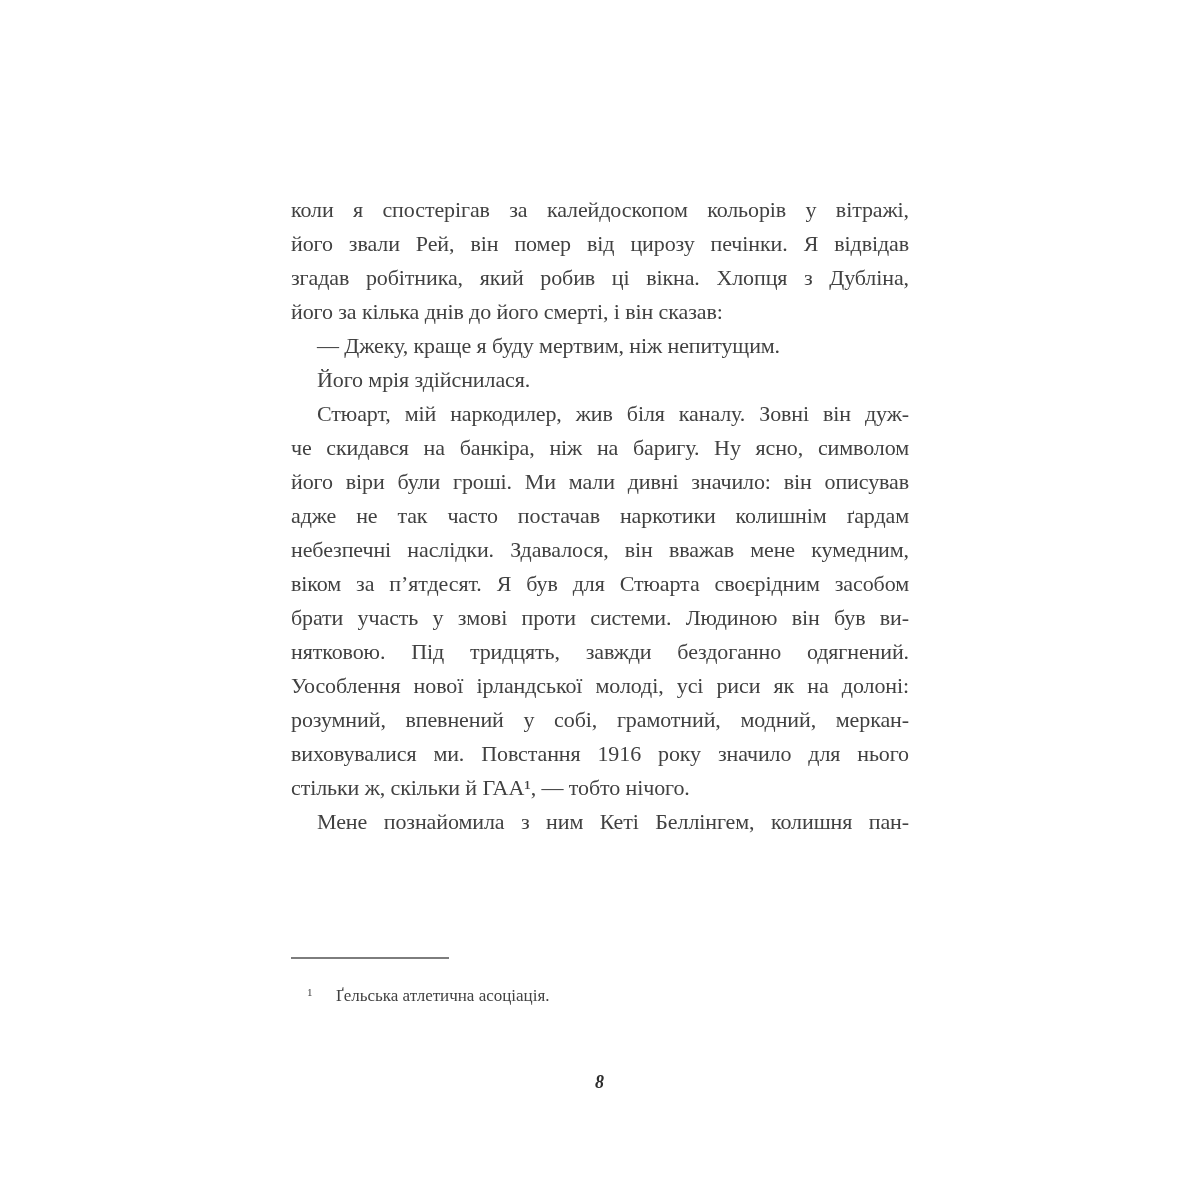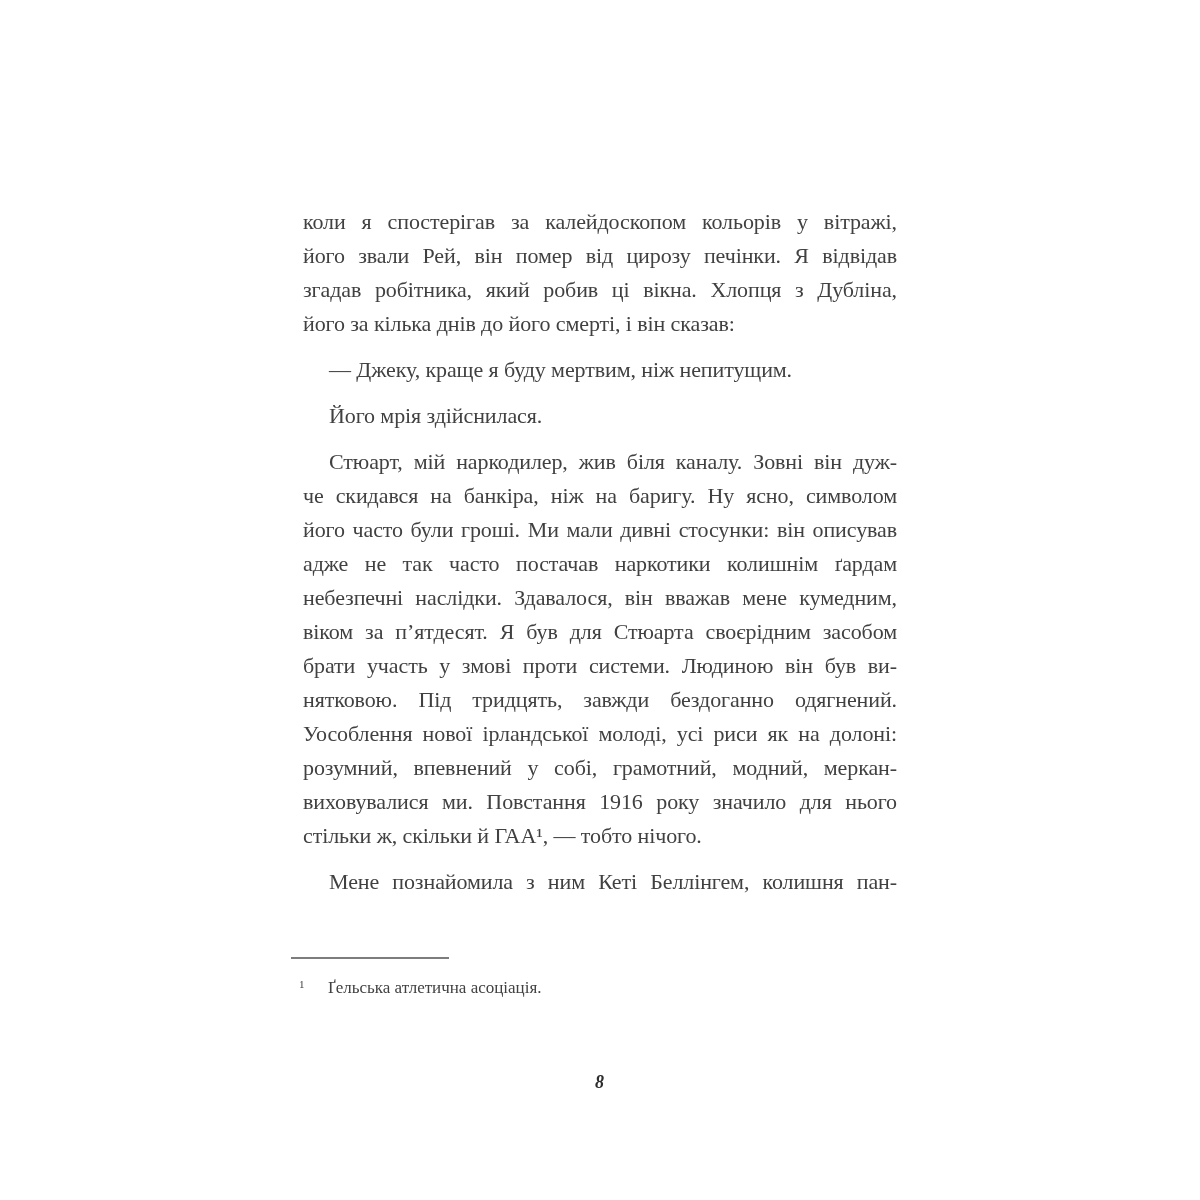--- a/index.html
+++ b/index.html
@@ -19,21 +19,21 @@
   }
   .text-block {
     position: absolute;
     left: 291px;
     top: 193px;
     width: 618px;
     font-size: 22px;
     line-height: 34px;
     letter-spacing: -0.1px;
   }
-  .para { margin: 12px; padding: 0; }
+  .para { margin: 0; padding: 0; }
   .line {
     text-align: justify;
     text-align-last: left;
     white-space: normal;
   }
   .line.just {
     text-align-last: justify;
   }
   .line.indent {
     padding-left: 26px;
@@ -44,21 +44,21 @@
     top: 957px;
     width: 158px;
     height: 2px;
     background: var(--rule-color, #7d7d7d);
   }
   .footnote {
     position: absolute;
     left: 291px;
     top: 964px;
     width: 618px;
-    margin: 8px;
+    margin: 16px;
     font-size: 17px;
     line-height: 24px;
   }
   .fn-marker {
     display: inline-block;
     width: 29px;
     font-size: 11px;
     vertical-align: 5px;
   }
   .page-number {
@@ -88,21 +88,21 @@
       </div>
       <div class="para">
         <div class="line indent">— Джеку, краще я буду мертвим, ніж непитущим.</div>
       </div>
       <div class="para">
         <div class="line indent">Його мрія здійснилася.</div>
       </div>
       <div class="para">
         <div class="line just indent">Стюарт, мій наркодилер, жив біля каналу. Зовні він дуж-</div>
         <div class="line just">че скидався на банкіра, ніж на баригу. Ну ясно, символом</div>
-        <div class="line just">його часто були гроші. Ми мали дивні стосунки: він описував</div>
+        <div class="line just">його віри були гроші. Ми мали дивні значило: він описував</div>
         <div class="line just">адже не так часто постачав наркотики колишнім ґардам</div>
         <div class="line just">небезпечні наслідки. Здавалося, він вважав мене кумедним,</div>
         <div class="line just">віком за п’ятдесят. Я був для Стюарта своєрідним засобом</div>
         <div class="line just">брати участь у змові проти системи. Людиною він був ви-</div>
         <div class="line just">нятковою. Під тридцять, завжди бездоганно одягнений.</div>
         <div class="line just">Уособлення нової ірландської молоді, усі риси як на долоні:</div>
         <div class="line just">розумний, впевнений у собі, грамотний, модний, меркан-</div>
         <div class="line just">виховувалися ми. Повстання 1916 року значило для нього</div>
         <div class="line">стільки ж, скільки й ГАА¹, — тобто нічого.</div>
       </div>

